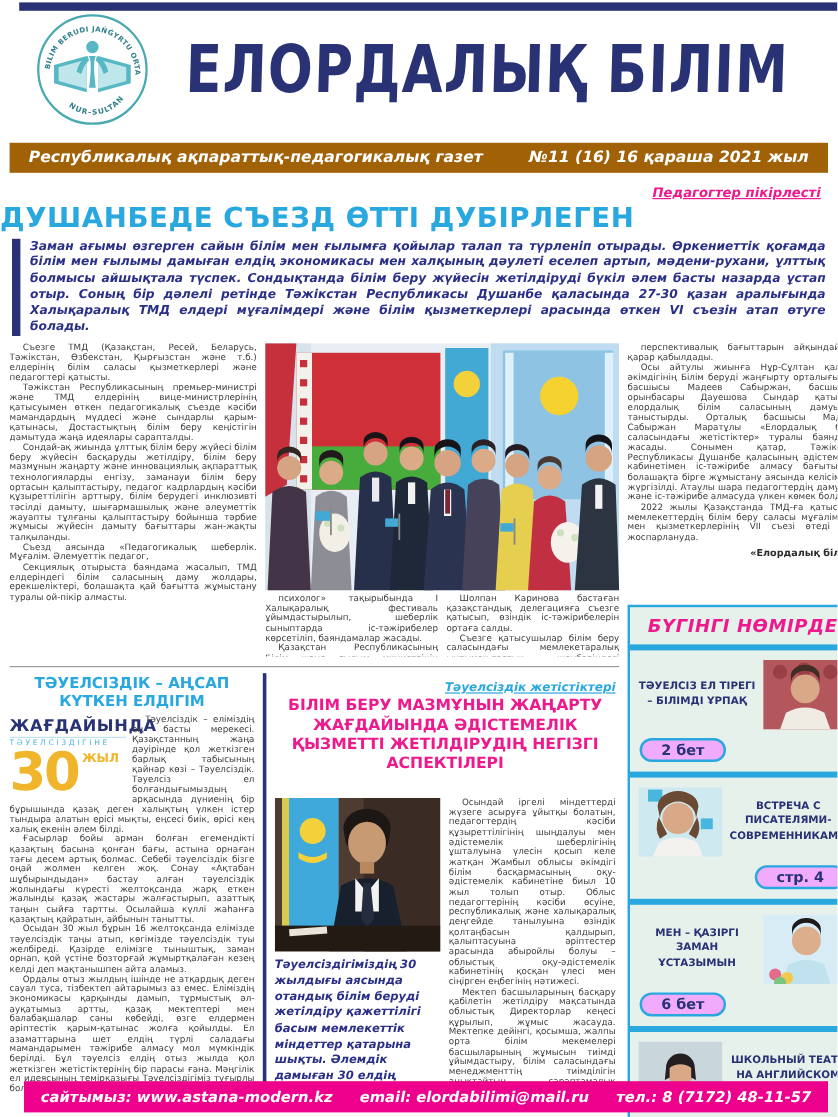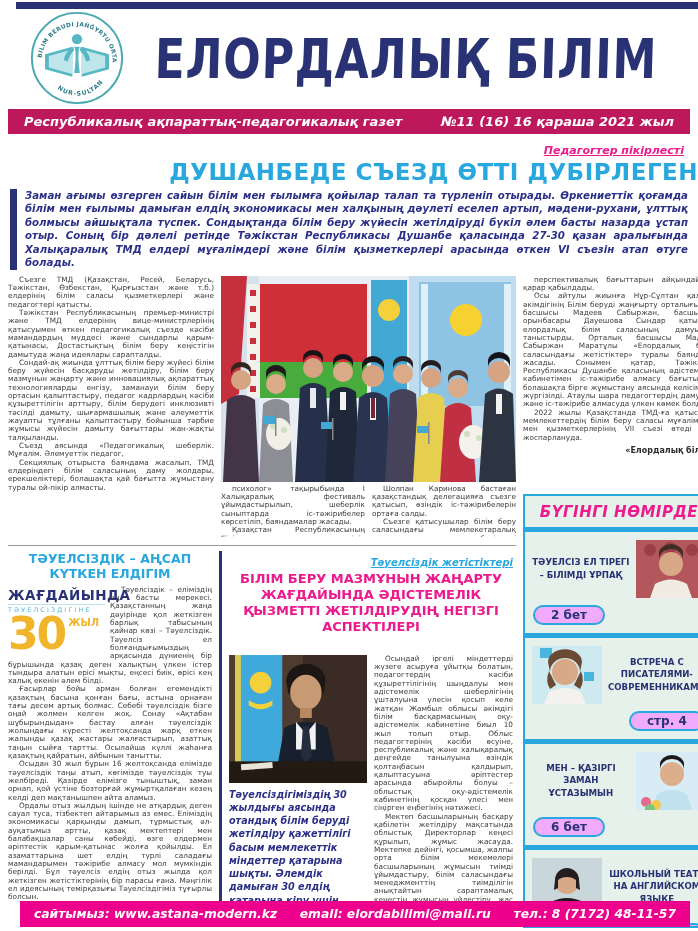--- a/index.html
+++ b/index.html
@@ -9,27 +9,27 @@
 
   .topbar { height:7px; background:#283274; margin:2px 0 0 16px; }
 
   
   .masthead { display:flex; align-items:center; padding:4px 10px 2px 30px; height:96px; }
   .logo { width:94px; height:94px; flex:0 0 94px; }
   .mast-title { flex:1; text-align:center; color:#283274; font-weight:900; font-size:44px;
                 letter-spacing:1px; transform:scaleY(1.25) skewX(-2deg); transform-origin:center;
                 white-space:nowrap; }
 
-  .infobar { margin:4px 8px 0; height:25px; background:#be185d; color:#fff; display:flex;
+  .infobar { margin:14px 8px 0; height:25px; background:#a16207; color:#fff; display:flex;
              justify-content:space-between; align-items:center; padding:0 16px;
              font-weight:bold; font-style:italic; font-size:13px; }
 
   .kicker-row { margin:5px 14px 0; text-align:right; }
   .kicker { color:#ec1a8d; font-weight:bold; font-style:italic; font-size:11px; text-decoration:underline; }
-  .main-headline { text-align:right; color:#29a8df; font-weight:900; font-size:23px; margin:1px 0 4px; letter-spacing:.5px; }
+  .main-headline { text-align:left; color:#29a8df; font-weight:900; font-size:23px; margin:1px 0 4px; letter-spacing:.5px; }
 
   .lead { margin:0 10px; border-left:7px solid #283274; padding-left:8px; color:#2b3087;
           font-weight:bold; font-style:italic; font-size:10.2px; line-height:1.32; text-align:justify; }
 
   
   .main { display:flex; gap:7px; margin:6px 8px 0; }
   .left-main { width:508px; flex:0 0 508px; }
   .right-rail { flex:1; }
 
   .top-article { display:grid; grid-template-columns:206px 295px; gap:7px; }

